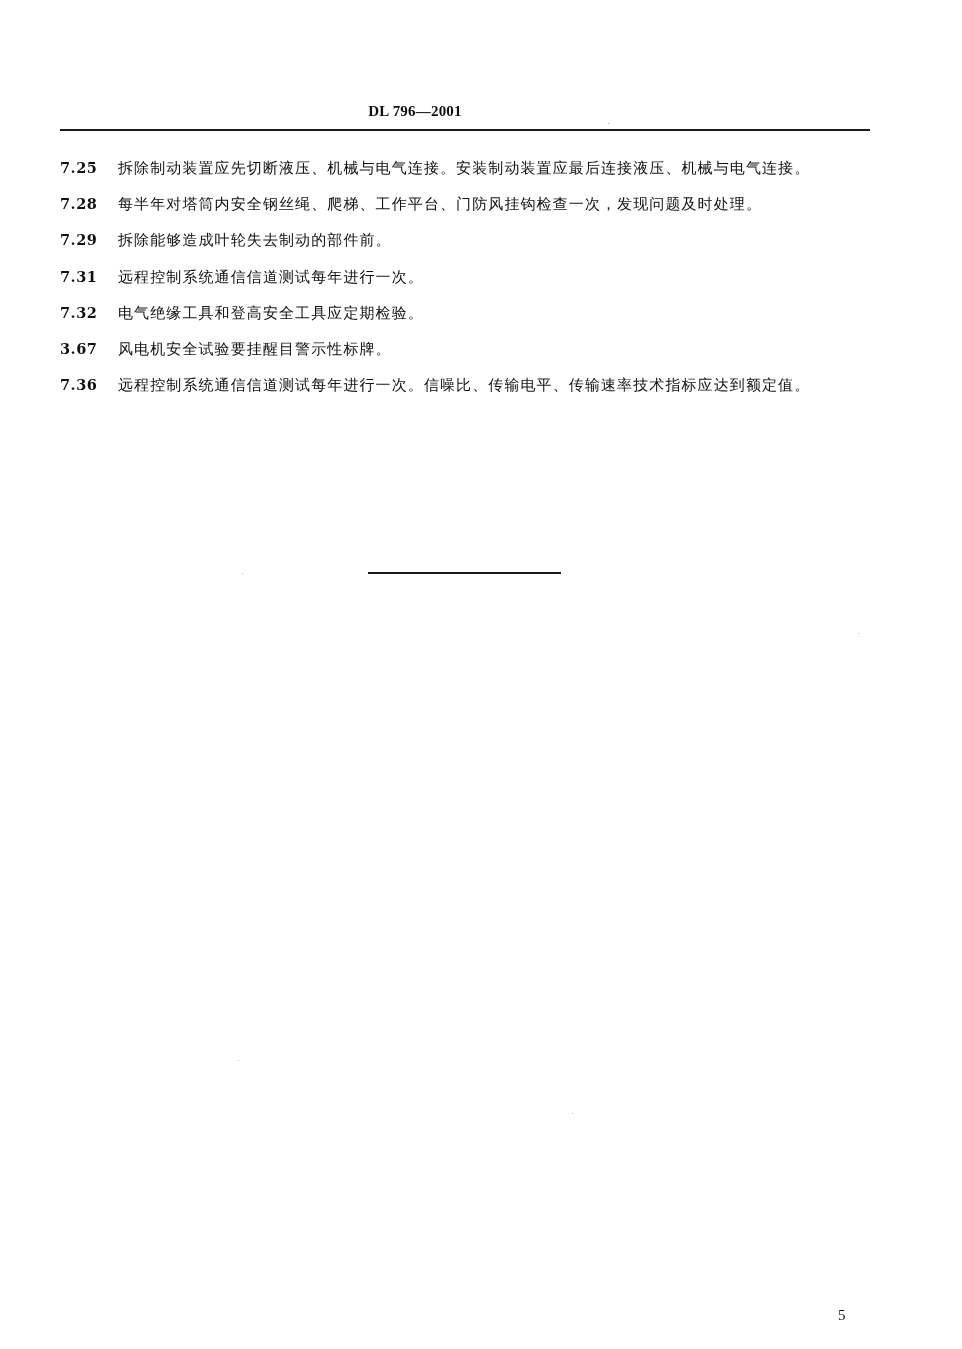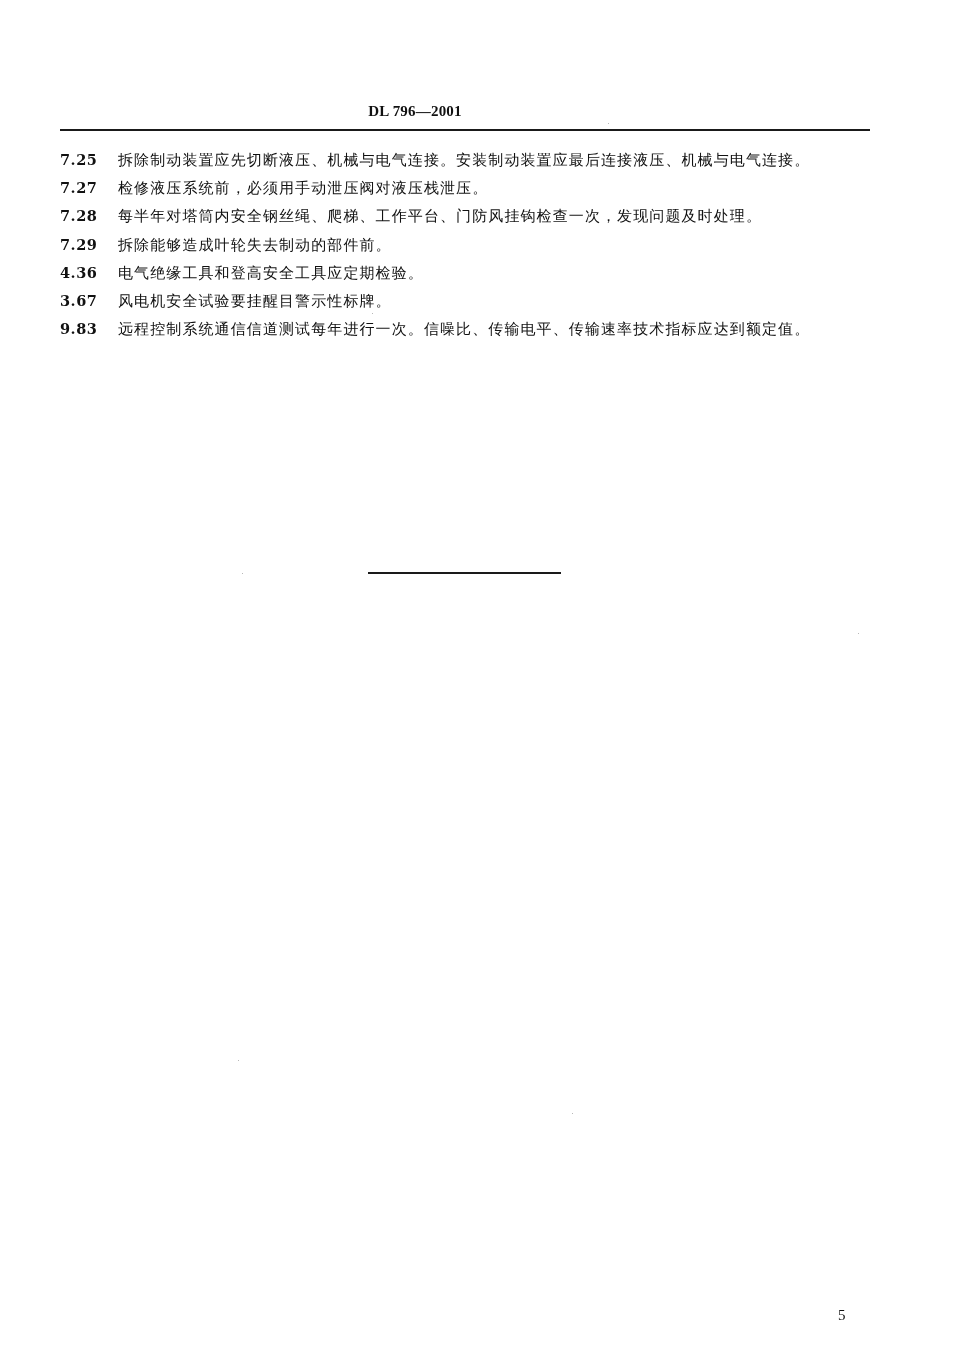--- a/index.html
+++ b/index.html
@@ -2,41 +2,41 @@
 <html><head>
 <meta charset="utf-8">
 <style>
   html, body { margin: 0; padding: 0; background: #ffffff; }
   body { width: 962px; height: 1349px; position: relative; overflow: hidden;
          font-family: "DejaVu Serif", "Liberation Serif", serif; color: #111; }
   .header-title { position: absolute; left: 0; width: 830px; top: 103px; text-align: center;
                   font-family: "Liberation Serif", serif; font-weight: bold; font-size: 15px; letter-spacing: 0.2px; }
   .header-rule { position: absolute; left: 60px; width: 810px; top: 129px; height: 0; border-top: 2px solid #1a1a1a; }
   .content { position: absolute; left: 60px; top: 146px; width: 812px; }
-  .clause { font-size: 15.5px; line-height: 27.2px; text-align: justify; word-break: break-all; }
+  .clause { font-size: 15.5px; line-height: 27.2px; text-align: justify; word-break: break-all; margin-top: 8px; }
   .clause-num { display: inline-block; width: 58px; font-family: "DejaVu Serif", serif; font-weight: bold; font-size: 14.5px; letter-spacing: 0.5px; }
   .clause-text { font-family: "DejaVu Sans", sans-serif; font-size: 15px; letter-spacing: 1.1px; }
   .end-rule { position: absolute; left: 368px; width: 193px; top: 572px; border-top: 2px solid #1a1a1a; }
   .page-number { position: absolute; left: 838px; top: 1307px; font-family: "Liberation Serif", serif; font-size: 15px; }
   .speck { position: absolute; width: 1px; height: 1px; background: #b8b8b8; }
 </style>
 </head>
 <body>
 
 <div class="header-title">DL 796—2001</div>
 <div class="header-rule"></div>
 
 <div class="content">
   <div class="clause"><span class="clause-num">7.25</span><span class="clause-text">拆除制动装置应先切断液压、机械与电气连接。安装制动装置应最后连接液压、机械与电气连接。</span></div>
-  <div class="clause"><span class="clause-num">7.27</span><span class="clause-text">检修液压系统前，必须用手动泄压阀对液压栈泄压。</span></div>
   <div class="clause"><span class="clause-num">7.28</span><span class="clause-text">每半年对塔筒内安全钢丝绳、爬梯、工作平台、门防风挂钩检查一次，发现问题及时处理。</span></div>
   <div class="clause"><span class="clause-num">7.29</span><span class="clause-text">拆除能够造成叶轮失去制动的部件前。</span></div>
-  <div class="clause"><span class="clause-num">4.36</span><span class="clause-text">电气绝缘工具和登高安全工具应定期检验。</span></div>
+  <div class="clause"><span class="clause-num">7.31</span><span class="clause-text">远程控制系统通信信道测试每年进行一次。</span></div>
+  <div class="clause"><span class="clause-num">7.32</span><span class="clause-text">电气绝缘工具和登高安全工具应定期检验。</span></div>
   <div class="clause"><span class="clause-num">3.67</span><span class="clause-text">风电机安全试验要挂醒目警示性标牌。</span></div>
-  <div class="clause"><span class="clause-num">9.83</span><span class="clause-text">远程控制系统通信信道测试每年进行一次。信噪比、传输电平、传输速率技术指标应达到额定值。</span></div>
+  <div class="clause"><span class="clause-num">7.36</span><span class="clause-text">远程控制系统通信信道测试每年进行一次。信噪比、传输电平、传输速率技术指标应达到额定值。</span></div>
 </div>
 
 <div class="end-rule"></div>
 
 <div class="speck" style="left:608px;top:123px"></div>
 <div class="speck" style="left:372px;top:313px"></div>
 <div class="speck" style="left:242px;top:573px"></div>
 <div class="speck" style="left:858px;top:633px"></div>
 <div class="speck" style="left:238px;top:1060px"></div>
 <div class="speck" style="left:572px;top:1113px"></div>

